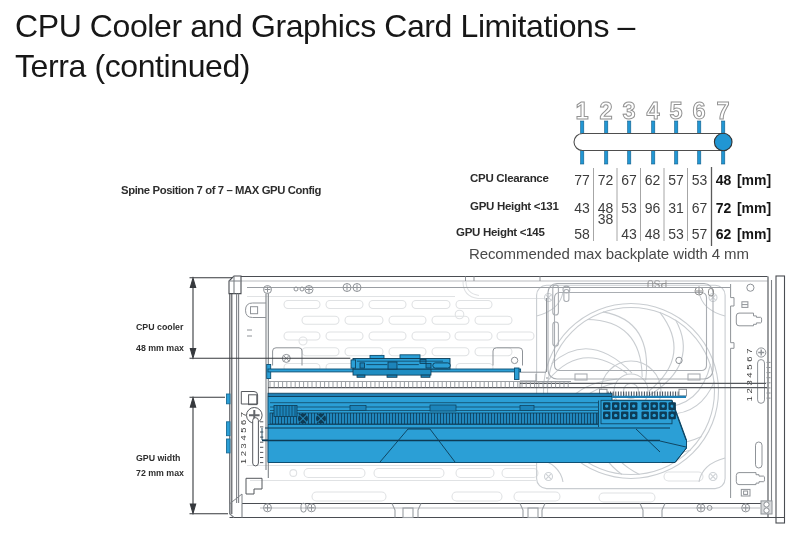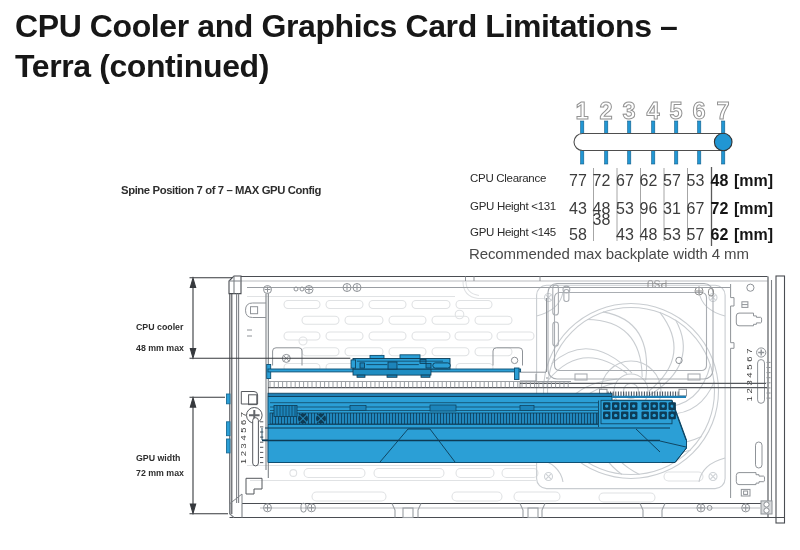--- a/index.html
+++ b/index.html
@@ -1,19 +1,19 @@
 <!DOCTYPE html>
 <html><head>
 <meta charset="utf-8">
 <style>
 html,body{margin:0;padding:0;width:800px;height:550px;background:#ffffff;font-family:"Liberation Sans",sans-serif;overflow:hidden;position:relative}
 .abs{position:absolute}
-.title{left:15px;top:6px;font-size:32px;font-weight:700;color:#171717;line-height:40px;letter-spacing:-0.4px;white-space:nowrap}
-.rowlab{font-weight:400;font-size:11.5px;letter-spacing:-0.3px;color:#2b2b2b;white-space:nowrap}
-.num{font-size:16px;color:#3c3c3c;text-align:left;width:26px}
+.title{left:15px;top:6px;font-size:32px;font-weight:400;color:#171717;line-height:40px;letter-spacing:-0.4px;white-space:nowrap}
+.rowlab{font-weight:700;font-size:11.5px;letter-spacing:-0.3px;color:#2b2b2b;white-space:nowrap}
+.num{font-size:14px;color:#3c3c3c;text-align:center;width:26px}
 .numb{font-weight:700;color:#151515}
 .small{font-size:15px;letter-spacing:-0.1px;color:#4a4a4a}
 .dimlab{font-weight:700;font-size:8.8px;color:#2e2e2e}
 </style>
 </head>
 <body>
 <div class="abs title">CPU Cooler and Graphics Card Limitations –<br>Terra (continued)</div>
 
 <div class="abs dimlab" style="left:121px;top:184px;font-size:11.3px;letter-spacing:-0.4px">Spine Position 7 of 7 – MAX GPU Config</div>
 
@@ -48,21 +48,21 @@
       <line x1="640.5" y1="168" x2="640.5" y2="241"></line>
       <line x1="664" y1="168" x2="664" y2="241"></line>
       <line x1="687.5" y1="168" x2="687.5" y2="241"></line>
     </g>
     <line x1="711.5" y1="167" x2="711.5" y2="246" stroke="#5a5a5a" stroke-width="1.3"></line>
   </g>
 </svg>
 
 <div class="abs rowlab" style="left:470px;top:171.5px">CPU Clearance</div>
 <div class="abs rowlab" style="left:470px;top:199.5px">GPU Height &lt;131</div>
-<div class="abs rowlab" style="left:470px;top:225.5px">GPU Height &lt;145</div>
+<div class="abs rowlab" style="left:456px;top:225.5px">GPU Height &lt;145</div>
 <div class="abs small" style="left:469px;top:244.5px">Recommended max backplate width 4 mm</div>
 
 <div class="abs num" style="left:569px;top:171.5px">77</div>
 <div class="abs num" style="left:592.5px;top:171.5px">72</div>
 <div class="abs num" style="left:616px;top:171.5px">67</div>
 <div class="abs num" style="left:639.5px;top:171.5px">62</div>
 <div class="abs num" style="left:663px;top:171.5px">57</div>
 <div class="abs num" style="left:686.5px;top:171.5px">53</div>
 <div class="abs num numb" style="left:710.5px;top:171.5px">48</div>
 <div class="abs num numb" style="left:734px;top:171.5px;width:40px">[mm]</div>

